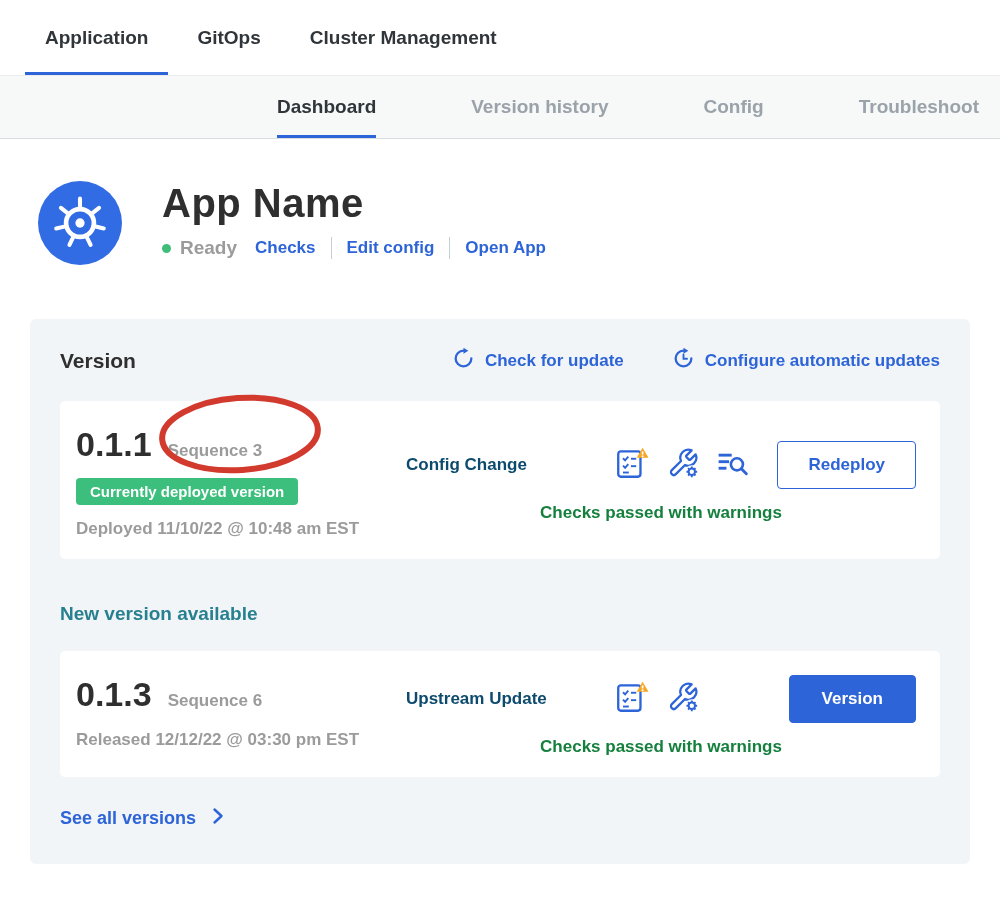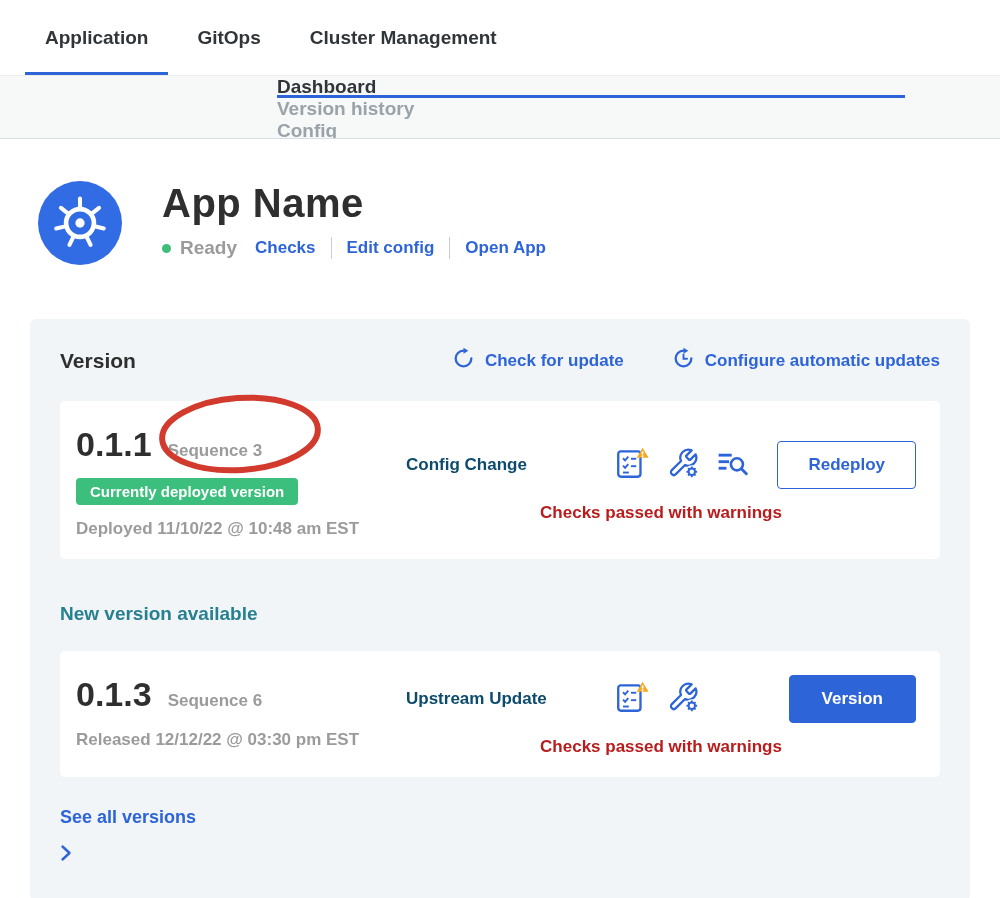--- a/index.html
+++ b/index.html
@@ -11,21 +11,21 @@
   a { text-decoration:none; cursor:pointer; }
 
   
   .top-nav { height:75px; display:flex; align-items:stretch; padding-left:25px; background:#fff; white-space:nowrap; }
   .top-tab { position:relative; display:flex; align-items:center; padding:0 20px; margin-right:9px;
              font-size:19px; font-weight:700; color:#30353a; cursor:pointer; }
   .top-tab.active::after { content:""; position:absolute; left:0; right:0; bottom:0; height:3px; background:#2d64d8; }
 
   
   .sub-nav { height:64px; background:#f7f8f8; border-top:1px solid #ececec; border-bottom:1px solid #d9dee3;
-             display:flex; align-items:stretch; padding-left:277px; white-space:nowrap; overflow:hidden;flex-direction:column; }
+             display:flex; align-items:stretch; padding-left:277px; white-space:nowrap; overflow:hidden; }
   .sub-tab { position:relative; display:flex; align-items:center; margin-right:95px;
              font-size:19px; font-weight:700; color:#9aa2aa; cursor:pointer; flex-shrink:0; }
   .sub-tab.active { color:#30353a; }
   .sub-tab.active::after { content:""; position:absolute; left:0; right:0; bottom:0; height:3px; background:#2d64d8; }
 
   
   .app-header { display:flex; margin:42px 0 0 38px; gap:40px; align-items:flex-start; }
   .k8s-logo { width:84px; height:84px; border-radius:50%; background:#326ce5; flex-shrink:0;
               display:flex; align-items:center; justify-content:center; }
   .app-title { font-size:40px; font-weight:700; color:#2f2f2f; line-height:1.1; letter-spacing:0.5px; }
@@ -50,30 +50,30 @@
   .ver-seq { font-size:17px; font-weight:600; color:#9b9b9b; }
   .badge { display:inline-block; margin-top:14px; background:#3cbe7c; color:#fff;
            font-size:15px; font-weight:700; padding:5px 14px; border-radius:4px; }
   .meta-line { margin-top:14px; font-size:17px; font-weight:600; color:#9b9b9b; }
   .why-link { color:#2d64d8; font-weight:700; }
 
   .card-right { flex:1; display:flex; flex-direction:column; justify-content:center; }
   .card-right-top { display:flex; align-items:center; width:100%; }
   .source-label { width:180px; flex-shrink:0; font-size:17px; font-weight:700; color:#0c4a6e; }
   .icon-group { display:flex; align-items:center; gap:16px; margin-left:28px; }
-  .checks { margin-top:14px; text-align:center; font-size:17px; font-weight:700; color:#b91c1c; }
+  .checks { margin-top:14px; text-align:center; font-size:17px; font-weight:700; color:#15803d; }
 
   .btn { margin-left:auto; border-radius:4px; font-family:inherit; font-size:17px; font-weight:700; cursor:pointer; }
   .btn-outline { background:#fff; color:#2d64d8; border:1px solid #2d64d8; padding:13px 30px; }
   .btn-solid { background:#2d64d8; color:#fff; border:1px solid #2d64d8; padding:13px 32px; }
 
   .new-heading { margin-top:44px; font-size:19px; font-weight:700; color:#27808f; }
 
-  .see-all { margin-top:30px; display:inline-flex; gap:16px;
-             font-size:18px; font-weight:700; color:#2d64d8;flex-direction:column; }
+  .see-all { margin-top:30px; display:inline-flex; align-items:center; gap:16px;
+             font-size:18px; font-weight:700; color:#2d64d8; }
 
   .annotation { position:absolute; left:92px; top:-14px; width:180px; height:94px; pointer-events:none; }
 </style>
 </head>
 <body>
 
 <nav class="top-nav">
   <div class="top-tab active">Application</div>
   <div class="top-tab">GitOps</div>
   <div class="top-tab">Cluster Management</div>

